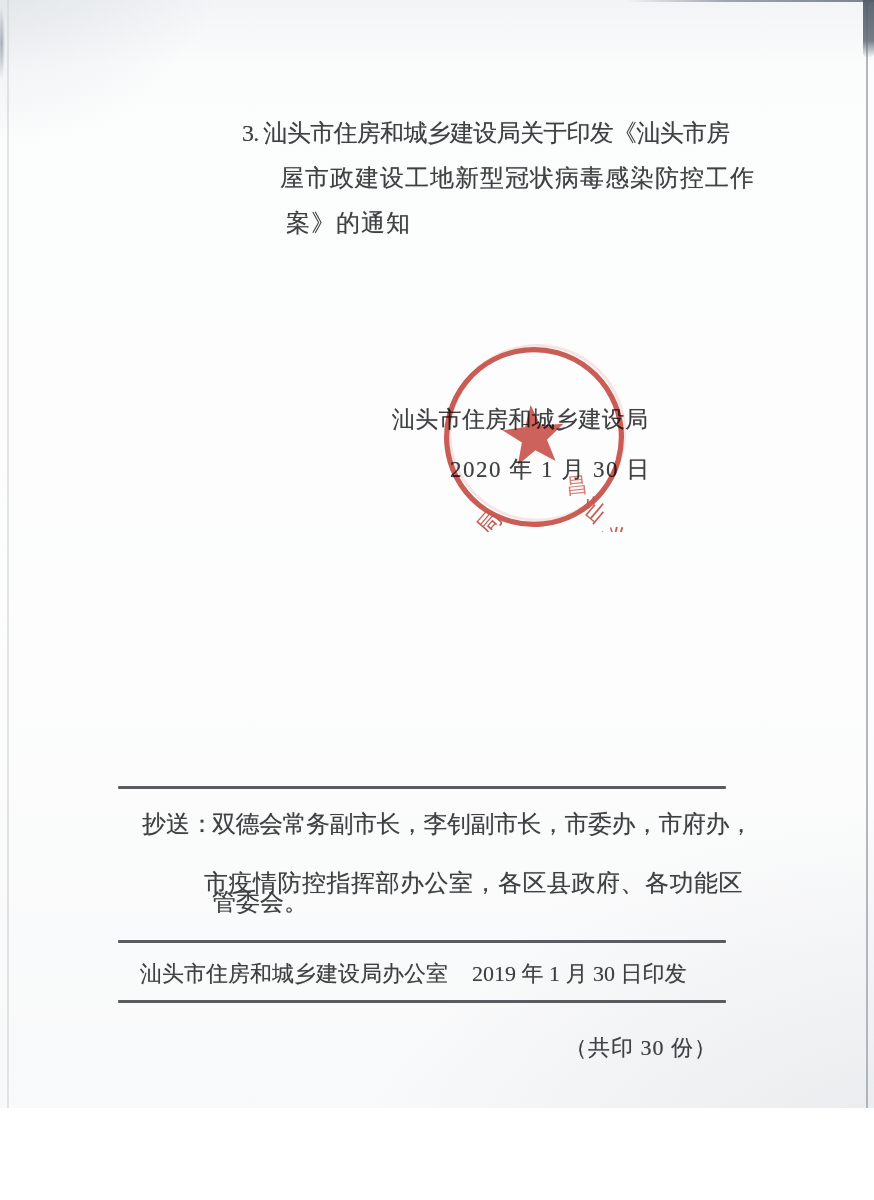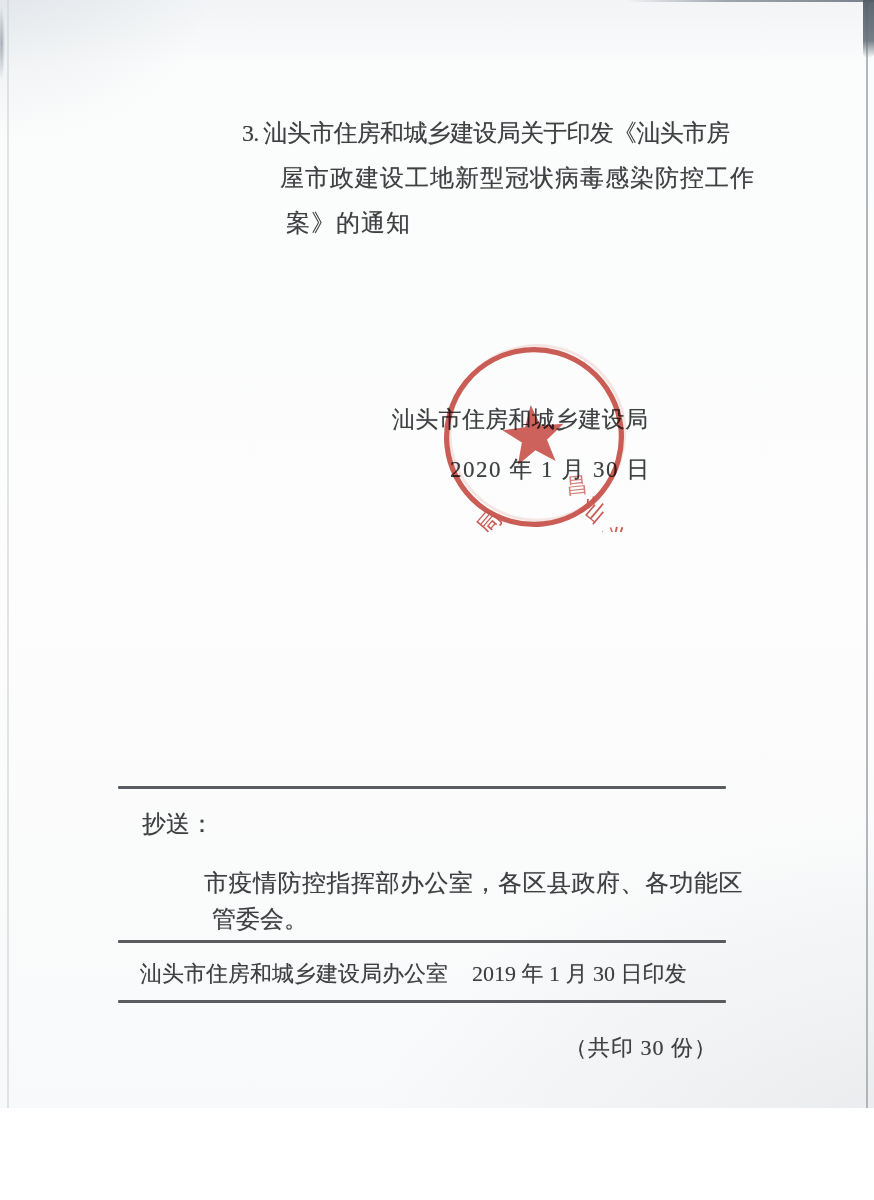--- a/index.html
+++ b/index.html
@@ -59,22 +59,23 @@
         </text>
         <polygon fill="#c5473e" opacity="0.92" points="100,66 108.2,88.7 132.3,89.5 113.3,104.3 120,127.5 100,114 80,127.5 86.7,104.3 67.7,89.5 91.8,88.7"></polygon>
         <text x="128" y="163" font-size="23" fill="#c5473e" opacity="0.75" font-family="Liberation Serif, DejaVu Serif, serif">昌</text>
       </g>
     </svg>
   </div>
 
   <div class="rule" style="left:118px;top:786px;width:608px;"></div>
 
   <div class="abs doc-text cc" style="left:142px;top:808px;">抄送：</div>
+  <div class="abs doc-text cc" style="left:212px;top:808px;letter-spacing:-0.5px;">双德会常务副市长，李钊副市长，市委办，市府办，</div>
   <div class="abs doc-text cc" style="left:204px;top:847px;letter-spacing:0.5px;margin-top:20px;">市疫情防控指挥部办公室，各区县政府、各功能区</div>
-  <div class="abs doc-text cc" style="left:212px;top:886px;margin-top:17px;">管委会。</div>
+  <div class="abs doc-text cc" style="left:212px;top:886px;">管委会。</div>
 
   <div class="rule" style="left:118px;top:940px;width:608px;"></div>
 
   <div class="abs doc-text colophon" style="left:140px;top:959px;">
     <span>汕头市住房和城乡建设局办公室</span><span style="display:inline-block;width:24px;"></span><span>2019 年 1 月 30 日印发</span>
   </div>
 
   <div class="rule" style="left:118px;top:1000px;width:608px;"></div>
 
   <div class="abs doc-text colophon" style="left:565px;top:1033px;letter-spacing:1px;">（共印 30 份）</div>

